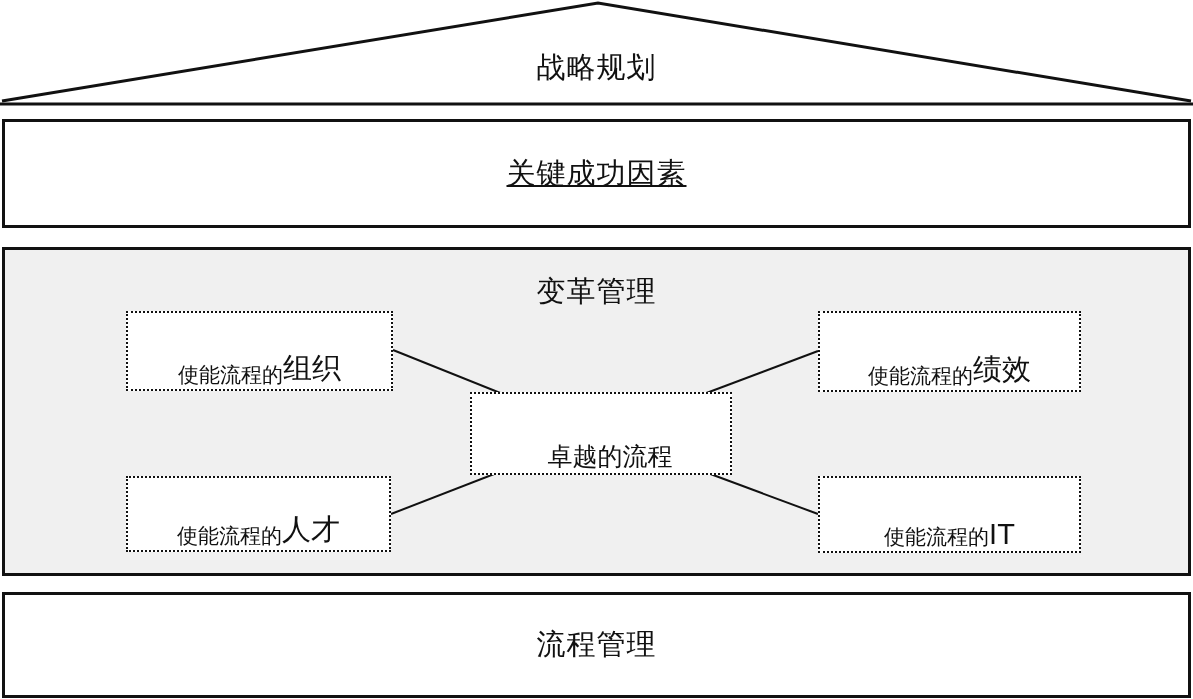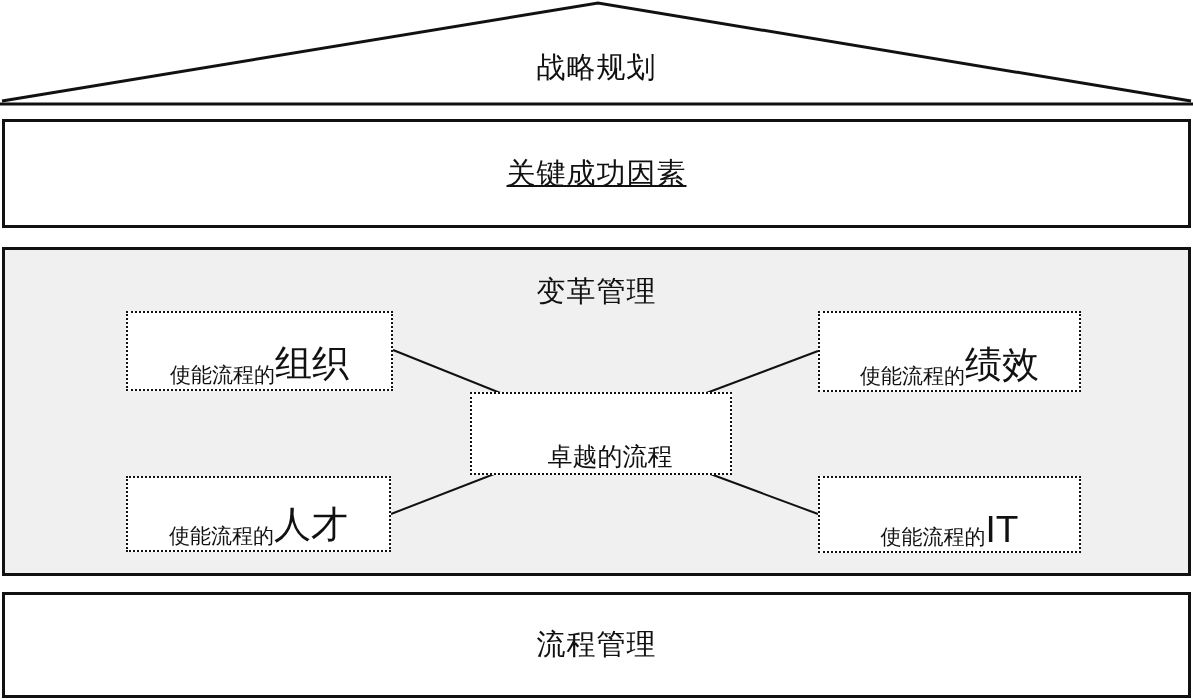--- a/index.html
+++ b/index.html
@@ -55,21 +55,21 @@
     box-sizing: border-box;
     border: 2px dotted #111111;
     background: #ffffff;
     display: flex;
     align-items: flex-end;
     justify-content: center;
     z-index: 3;
     white-space: nowrap;
   }
   .dbox .small { font-size: 21px; }
-  .dbox .big   { font-size: 37px; }
+  .dbox .big   { font-size: 29px; }
   .dbox-center { left: 470px; top: 392px; width: 262px; height: 83px; font-size: 25px; padding-left: 18px; }
   .dbox-tl { left: 126px; top: 311px; width: 267px; height: 80px; }
   .dbox-tr { left: 818px; top: 311px; width: 263px; height: 81px; }
   .dbox-bl { left: 126px; top: 476px; width: 265px; height: 76px; }
   .dbox-br { left: 818px; top: 476px; width: 263px; height: 77px; }
 </style>
 </head>
 <body>
 
 <div class="canvas">

